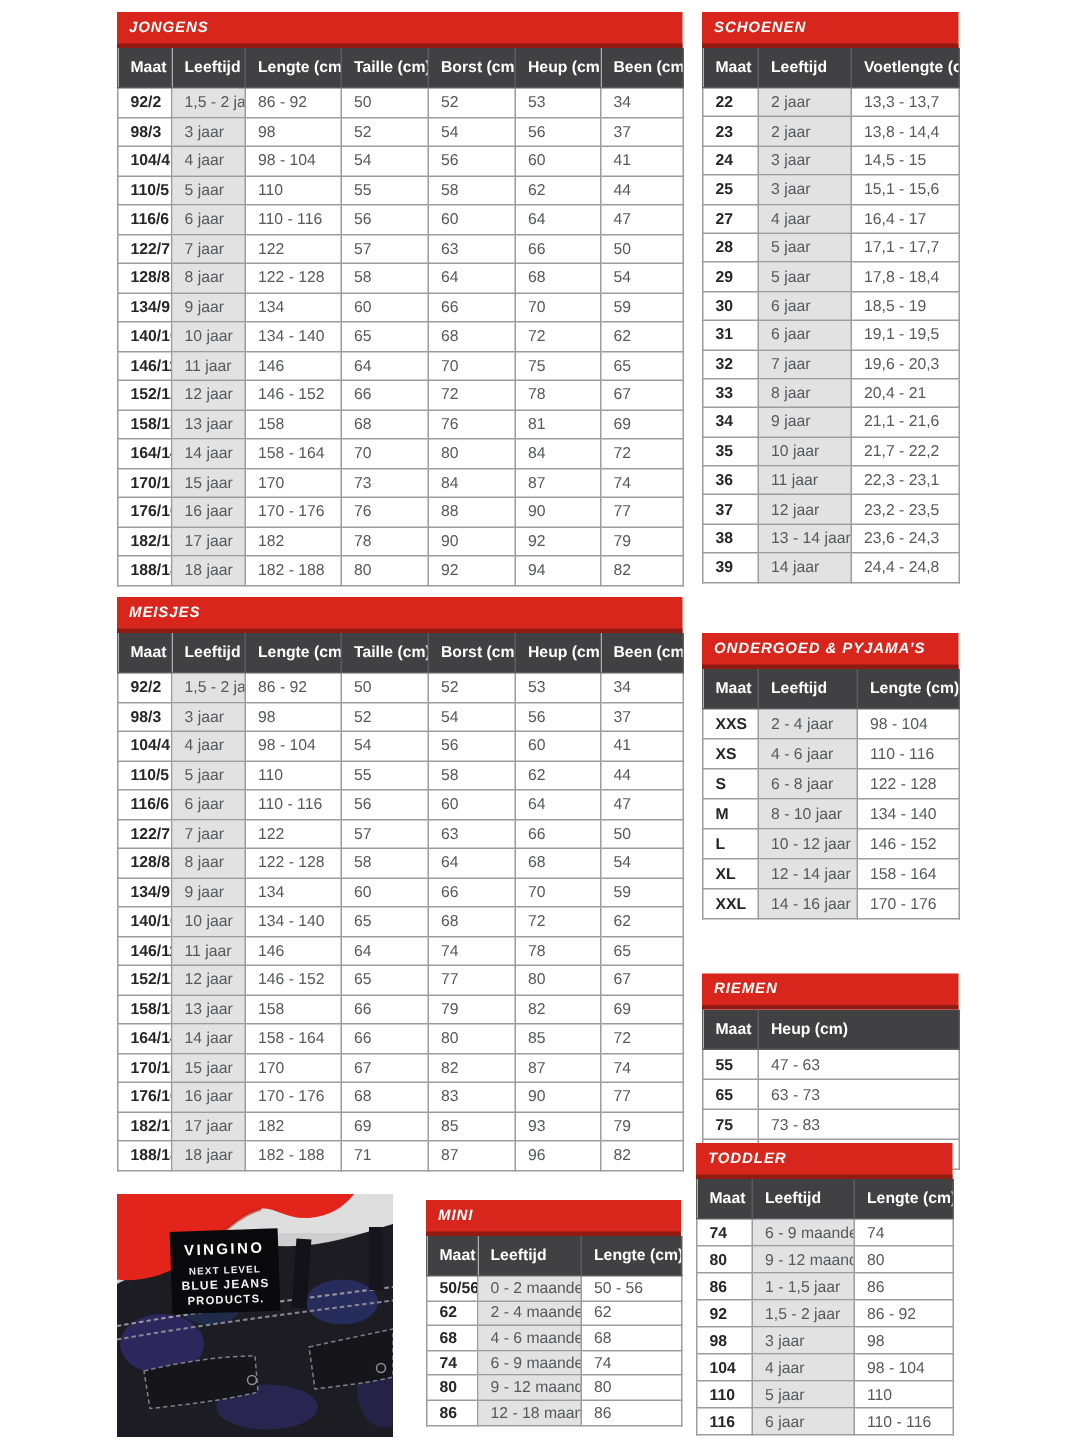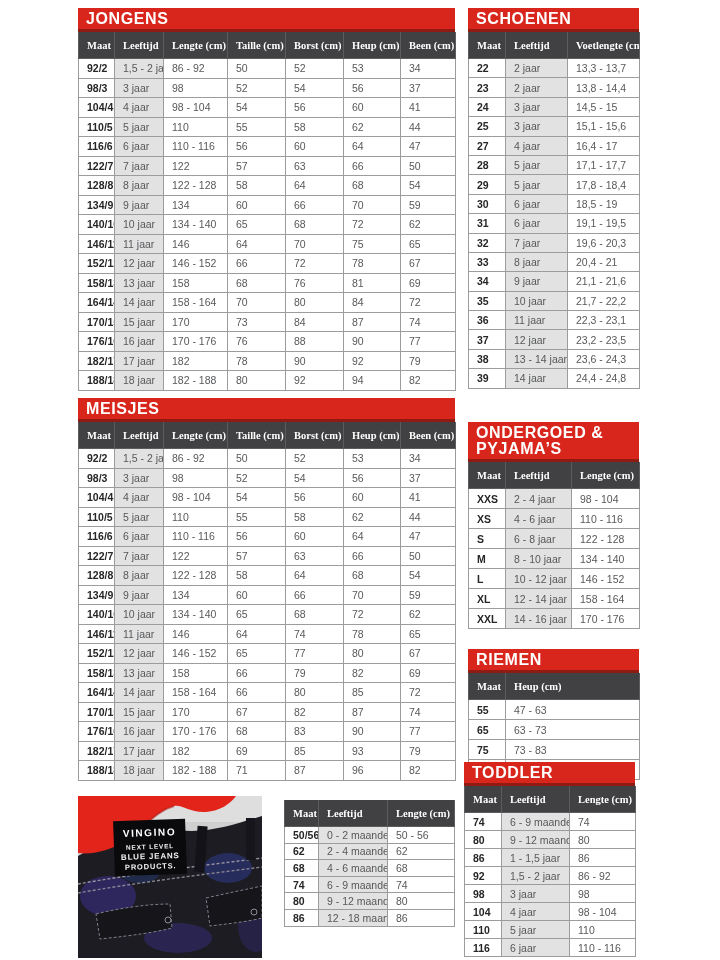--- a/index.html
+++ b/index.html
@@ -3,29 +3,29 @@
 <meta charset="utf-8">
 <style>
   html,body{margin:0;padding:0;background:#ffffff;}
   body{
     width:720px;height:960px;position:relative;overflow:hidden;
     font-family:"Liberation Sans", sans-serif;
     -webkit-font-smoothing:antialiased;
   }
   .tbl{position:absolute;}
   .tbl-title{
-    background:#d9261c;color:#ffffff;font-weight:bold;
-    font-size:16px;line-height:16px;padding:3px 8px 2px 8px;
+    background:#d9261c;color:#ffffff;font-weight:bold;font-style:italic;
+    font-size:10px;line-height:16px;padding:3px 8px 2px 8px;
     letter-spacing:0.6px;border-bottom:3px solid #8f1b12;
   }
   table{border-collapse:collapse;width:100%;table-layout:fixed;}
   th{
     background:#414042;color:#ffffff;font-size:10.5px;font-weight:bold;
     text-align:left;padding:0 2px 0 8px;height:26px;
-    border:1px solid #5c5c5e;border-top:none;overflow:hidden;white-space:nowrap;font-family:Liberation Serif, serif;
+    border:1px solid #5c5c5e;border-top:none;overflow:hidden;white-space:nowrap;
   }
   td{
     font-size:10.5px;color:#57585a;background:#ffffff;
     border:1px solid #9c9c9c;padding:0 2px 0 8px;
     overflow:hidden;white-space:nowrap;
   }
   td.c-maat{font-weight:bold;color:#262626;}
   td.c-gray{background:#e2e2e2;}
   .rh-big td{height:18.5px;}
   .rh-shoe td{height:18.4px;margin-top:17px;}
@@ -662,20 +662,21 @@
         <tr>
           <td class="c-maat">116</td>
           <td class=" c-gray">6 jaar</td>
           <td class="">110 - 116</td>
         </tr>
       </tbody>
     </table>
 </div>
 
 <div class="tbl" id="mini">
+  <div class="tbl-title">MINI</div>
   <table class="rh-mini">
       <colgroup>
         <col style="width:34px">
         <col style="width:69px">
         <col style="width:67px">
       </colgroup>
       <thead>
         <tr>
           <th>Maat</th>
           <th>Leeftijd</th>

